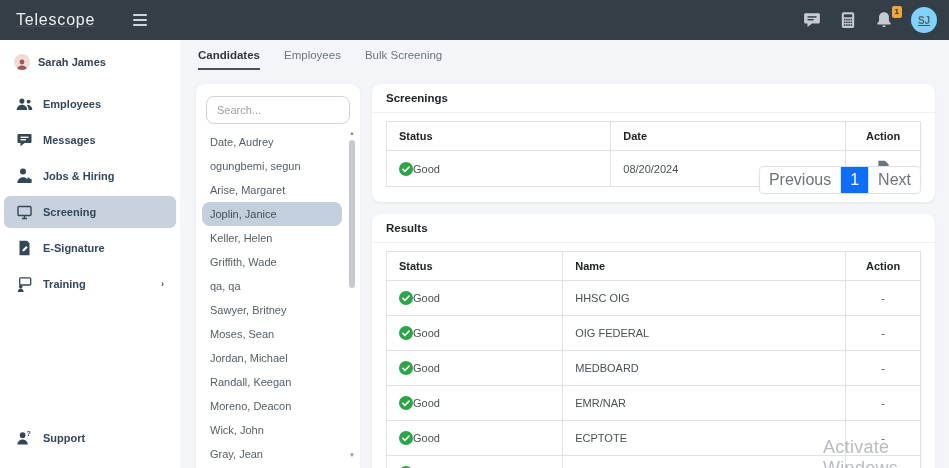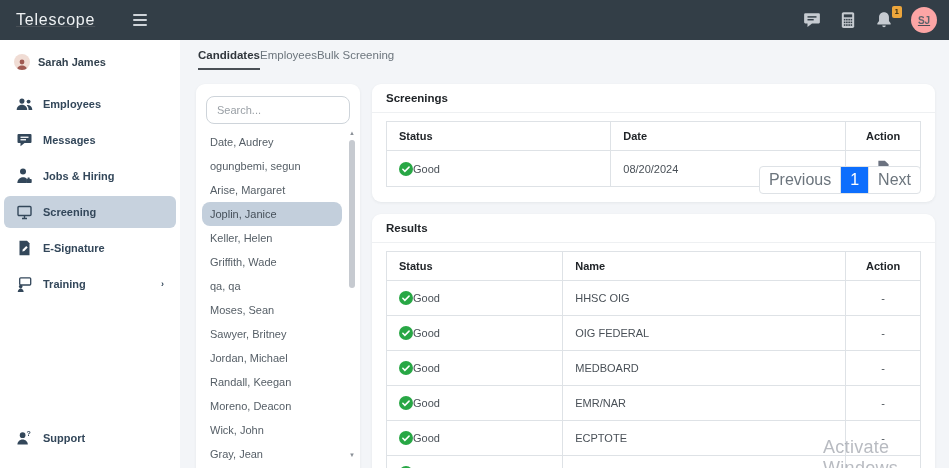--- a/index.html
+++ b/index.html
@@ -23,21 +23,21 @@
   .hamburger span { width:14px; height:2px; background:#cfd4d9; border-radius:1px; }
   .tb-spacer { flex:1; }
   .tb-icons { display:flex; align-items:center; gap:18px; margin-right:12px; color:#c6cbd1; }
   .tb-icon { width:18px; height:18px; position:relative; cursor:pointer; }
   .tb-icon svg { width:100%; height:100%; display:block; }
   .badge {
     position:absolute; top:-5px; right:-9px; background:#eda63c; color:#3a2f10;
     font-size:8px; font-weight:bold; line-height:1; padding:2px 3px; border-radius:2px;
   }
   .avatar {
-    width:26px; height:26px; border-radius:50%; background:#fca5a5; color:#5d646b;
+    width:26px; height:26px; border-radius:50%; background:#7dd3fc; color:#5d646b;
     font-size:10px; font-weight:bold; display:flex; align-items:center; justify-content:center;
     cursor:pointer;
     text-align:center;
   }
   
   .sidebar {
     position:absolute; top:40px; left:0; width:180px; bottom:0;
     background:#fff; display:flex; flex-direction:column; padding-top:6px; z-index:10;
   }
   .side-user {
@@ -54,21 +54,21 @@
     border-radius:6px; font-size:11px; font-weight:bold; color:#33475a; cursor:pointer;
   }
   .side-item.active { background:#c7d2de; }
   .side-icon { width:17px; height:16px; flex:none; color:#33475a; }
   .side-icon svg { width:100%; height:100%; display:block; }
   .chev { margin-left:auto; font-size:9px; color:#33475a; }
   .side-spacer { flex:1; }
   .side-support { margin-bottom:14px; }
   
   .main { position:absolute; top:40px; left:180px; right:0; bottom:0; }
-  .tabs { position:absolute; top:9px; left:18px; display:flex; font-size:11.5px; }
+  .tabs { position:absolute; top:9px; left:18px; display:flex; gap:24px; font-size:11.5px; }
   .tab { padding-bottom:7px; color:#6c757d; border-bottom:2px solid transparent; cursor:pointer; }
   .tab.active { color:#30363c; font-weight:bold; border-bottom-color:#4a5056; }
   .card {
     position:absolute; background:#fff; border-radius:9px;
     box-shadow:0 1px 3px rgba(40,50,60,.07);
   }
   
   .cand-card { left:16px; top:44px; width:164px; height:402px; }
   .search-input {
     display:block; width:calc(100% - 20px); margin:12px 10px 2px; height:28px;
@@ -284,23 +284,23 @@
         <div class="cand-item">Arise, Margaret</div>
 
         <div class="cand-item selected">Joplin, Janice</div>
 
         <div class="cand-item">Keller, Helen</div>
 
         <div class="cand-item">Griffith, Wade</div>
 
         <div class="cand-item">qa, qa</div>
 
+        <div class="cand-item">Sawyer, Britney</div>
+
         <div class="cand-item">Moses, Sean</div>
-
-        <div class="cand-item">Sawyer, Britney</div>
 
         <div class="cand-item">Jordan, Michael</div>
 
         <div class="cand-item">Randall, Keegan</div>
 
         <div class="cand-item">Moreno, Deacon</div>
 
         <div class="cand-item">Wick, John</div>
 
         <div class="cand-item">Gray, Jean</div>

